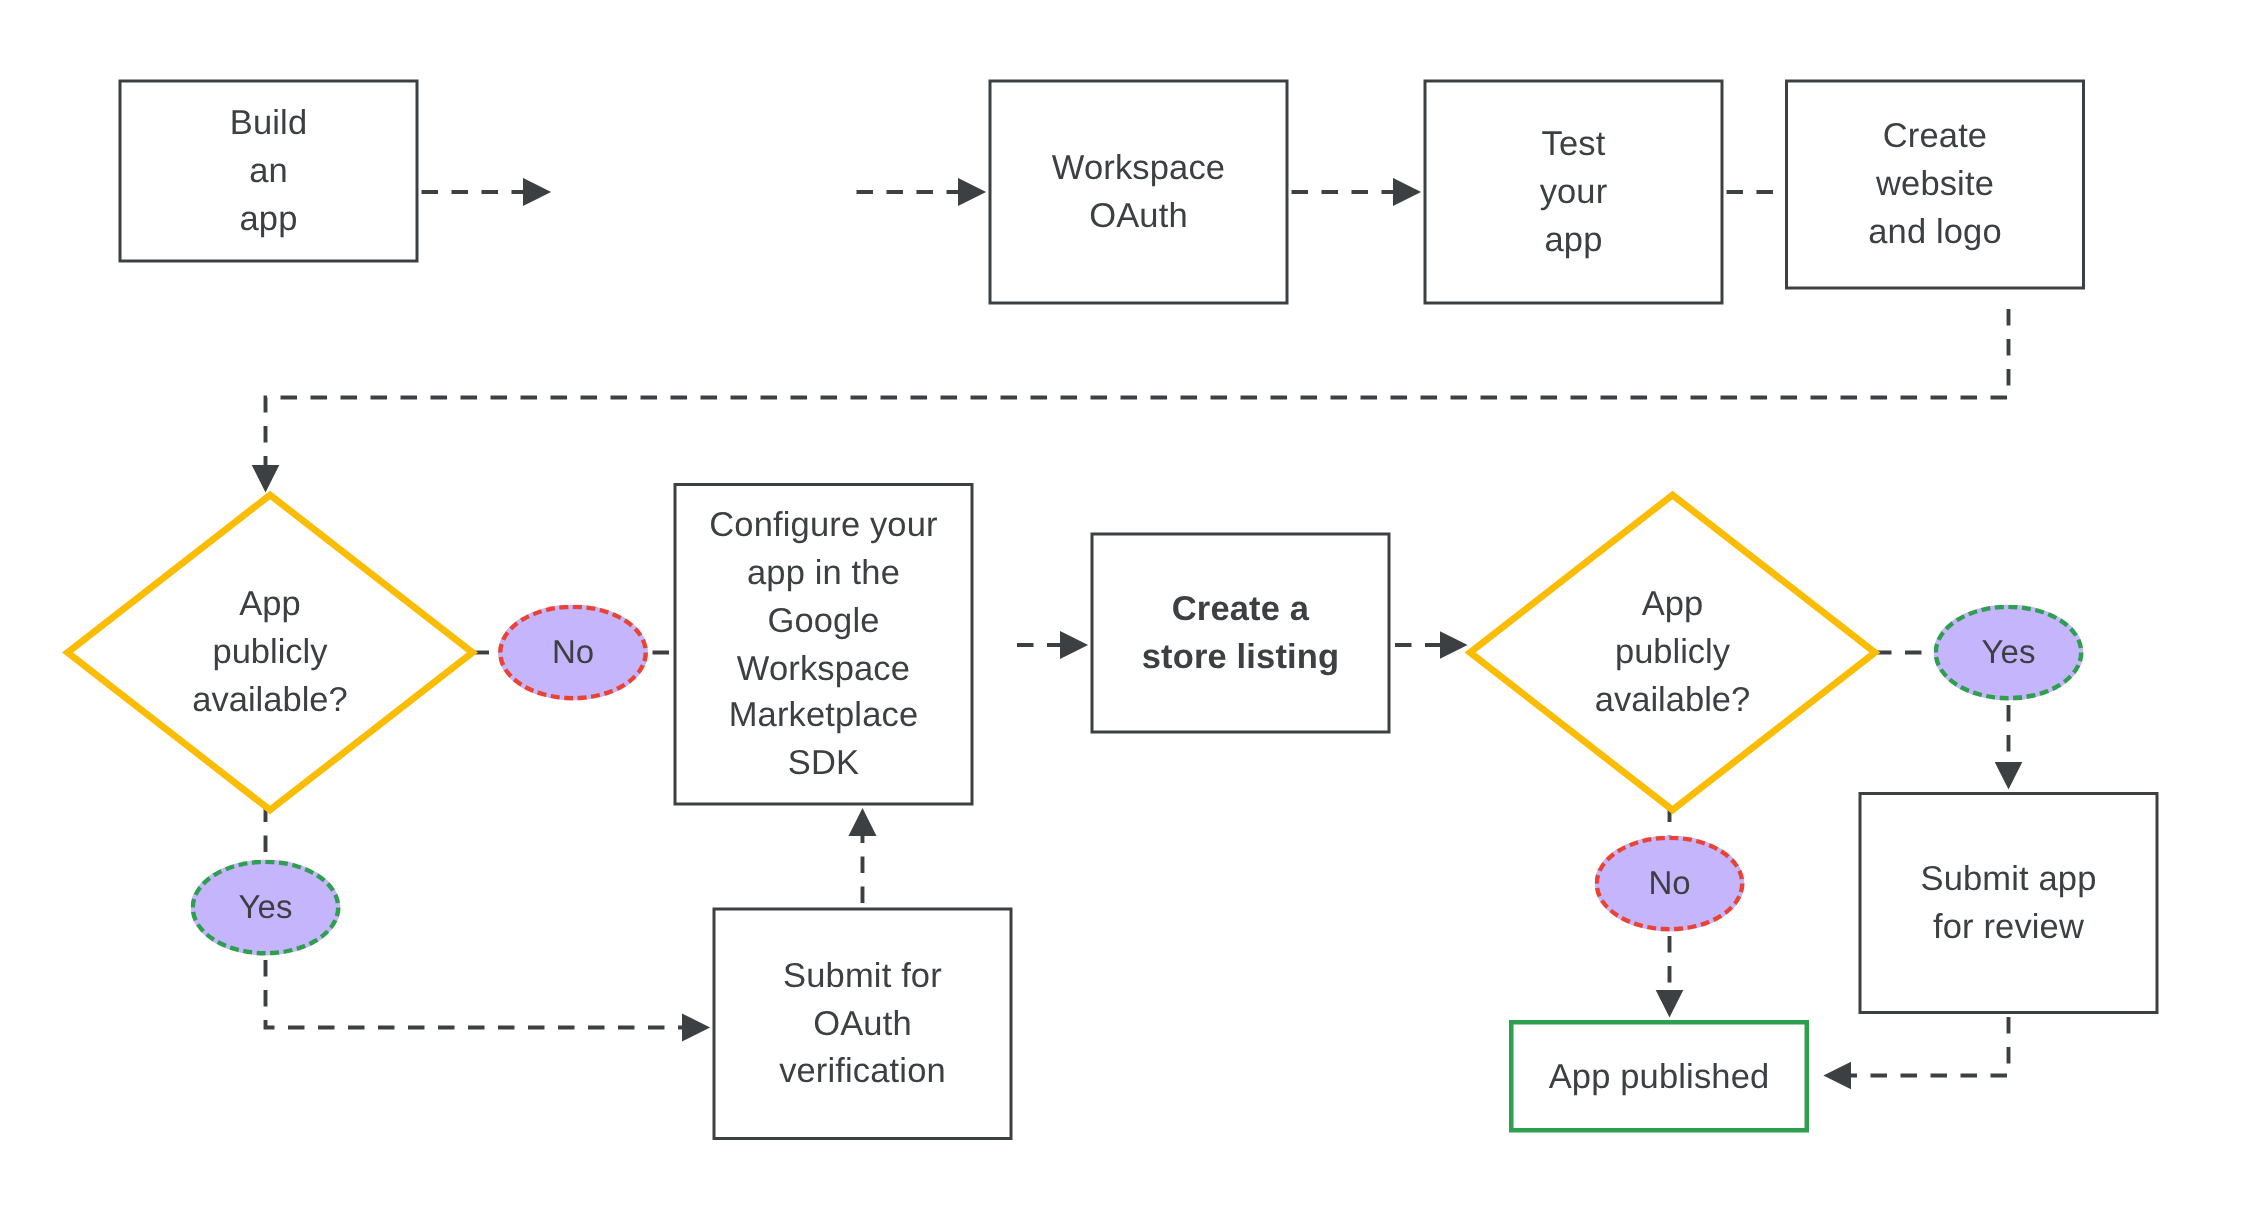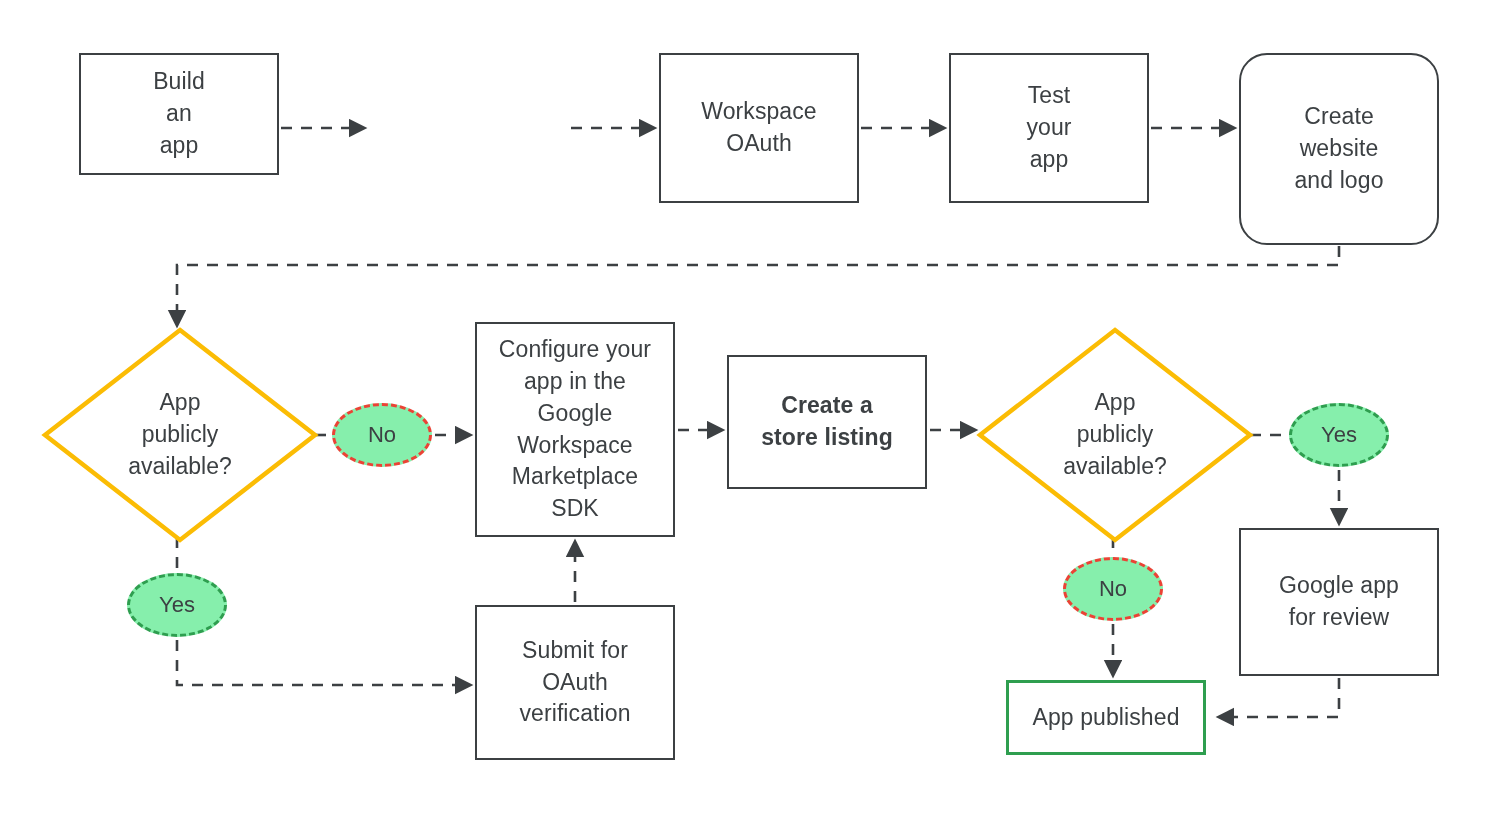--- a/index.html
+++ b/index.html
@@ -57,21 +57,21 @@
     z-index: 4;
     pointer-events: none;
   }
   .edge-label {
     position: absolute;
     display: flex;
     align-items: center;
     justify-content: center;
     color: #3c4043;
     font-size: 22px;
-    background: #86efac;
+    background: #c4b5fd;
     border-radius: 50%;
     z-index: 5;
     box-sizing: border-box;
   }
   .edge-label.yes {
     border: 3px dashed #2e9e4f;
   }
   .edge-label.no {
     border: 3px dashed #ea4335;
   }
@@ -138,33 +138,33 @@
     <span style="white-space:pre-line;">Workspace
 OAuth</span>
   </div>
 
   <div class="node proc" style="left:949px; top:53px;  width:200px; height:150px;text-align:center;">
     <span style="white-space:pre-line;">Test
 your
 app</span>
   </div>
 
-  <div class="node proc" style="left:1239px; top:53px; width:200px; height:192px;border-radius:28px;">
+  <div class="node proc" style="left:1190px; top:53px; width:200px; height:140px;">
     <span style="white-space:pre-line;">Create
 website
 and logo</span>
   </div>
 
   <div class="decision-label" style="left:80px; top:360px; width:200px; height:150px;">
     <span style="white-space:pre-line;">App
 publicly
 available?</span>
   </div>
 
-  <div class="node proc" style="left:475px; top:322px; width:200px; height:215px;">
+  <div class="node proc" style="left:449px; top:322px; width:200px; height:215px;">
     <span style="white-space:pre-line;">Configure your
 app in the
 Google
 Workspace
 Marketplace
 SDK</span>
   </div>
 
   <div class="node proc" style="left:727px; top:355px; width:200px; height:134px;font-weight:bold;">
     <span style="white-space:pre-line;">Create a
@@ -177,21 +177,21 @@
 available?</span>
   </div>
 
   <div class="node proc" style="left:475px; top:605px; width:200px; height:155px;">
     <span style="white-space:pre-line;">Submit for
 OAuth
 verification</span>
   </div>
 
   <div class="node proc" style="left:1239px; top:528px; width:200px; height:148px;">
-    <span style="white-space:pre-line;">Google app
+    <span style="white-space:pre-line;">Submit app
 for review</span>
   </div>
 
   <div class="node proc-green" style="left:1006px; top:680px; width:200px; height:75px;">
     <span style="white-space:pre-line;">App published</span>
   </div>
 
   <div class="edge-label no" style="left:332px; top:403px; width:100px; height:64px;">
     <span>No</span>
   </div>

